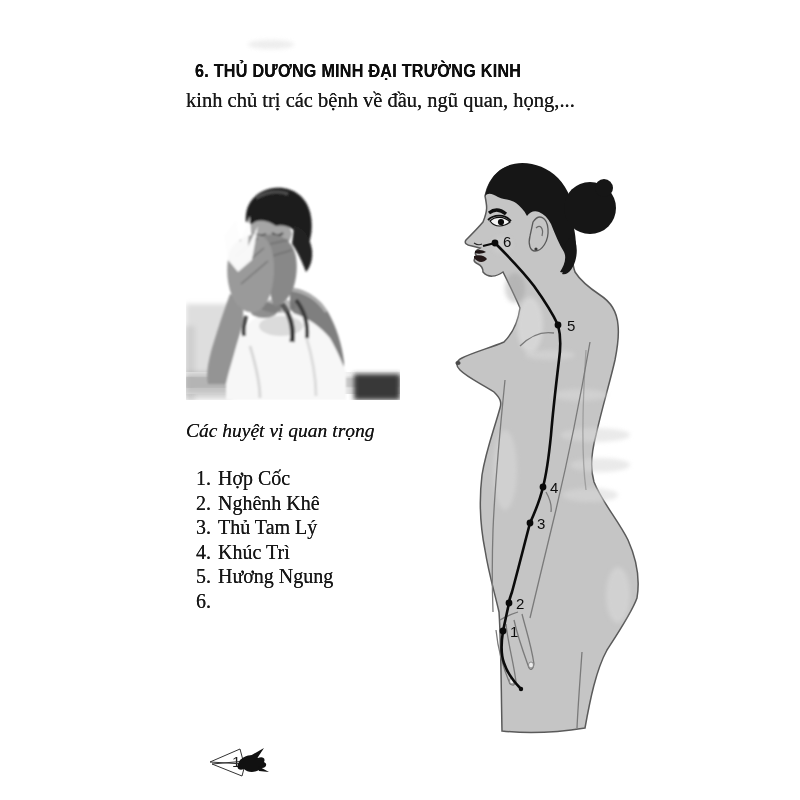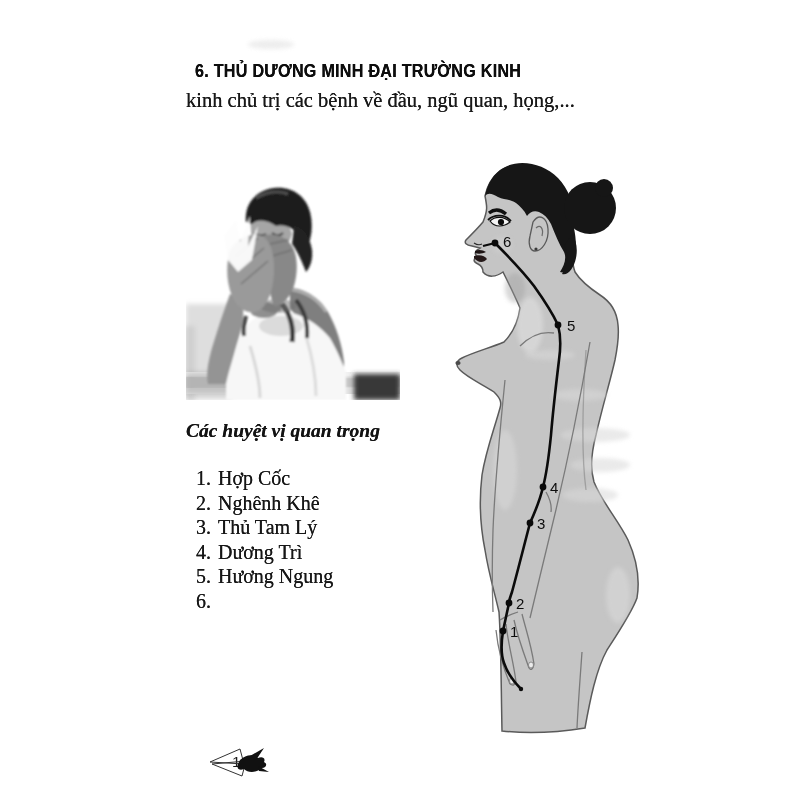--- a/index.html
+++ b/index.html
@@ -14,21 +14,21 @@
     font-family:"Liberation Sans", sans-serif;font-weight:700;font-size:17.5px;
     letter-spacing:.3px;color:#0d0d0d;
     transform:scaleX(.92);transform-origin:left center;
     text-shadow:0 0 .4px #000;
   }
   .para{left:186px;top:86px;width:430px;font-size:20.5px;line-height:28.5px;
     color:#181818;text-shadow:0 0 .4px #222;}
   .para .l1{text-indent:28px;word-spacing:2.6px;white-space:nowrap;}
   .para .l2{white-space:nowrap;}
   
-  .list-head{left:186px;top:418px;font-size:19.5px;font-weight:700;font-style:italic;
+  .list-head{left:186px;top:418px;font-size:19.5px;font-weight:400;font-style:italic;
     line-height:26px;color:#131313;text-shadow:0 0 .4px #222;white-space:nowrap;}
   .aculist{left:196px;top:466px;font-size:20px;line-height:24.6px;color:#161616;
     text-shadow:0 0 .4px #222;}
   .acurow{display:flex;}
   .acurow .num{width:22px;}
   
   .photo{left:186px;top:176px;width:214px;height:224px;}
   
   .figure{left:430px;top:150px;width:250px;height:620px;}
   .figure text{font-family:"Liberation Sans", sans-serif;font-size:15px;fill:#0d0d0d;}
@@ -236,21 +236,21 @@
   <div class="acurow">
     <span class="num">2.</span>
     <span class="nm">Nghênh Khê</span>
   </div>
   <div class="acurow">
     <span class="num">3.</span>
     <span class="nm">Thủ Tam Lý</span>
   </div>
   <div class="acurow">
     <span class="num">4.</span>
-    <span class="nm">Dương Trì</span>
+    <span class="nm">Khúc Trì</span>
   </div>
   <div class="acurow">
     <span class="num">5.</span>
     <span class="nm">Hương Ngung</span>
   </div>
   <div class="acurow">
     <span class="num">6.</span>
   </div>
 </div>
 

